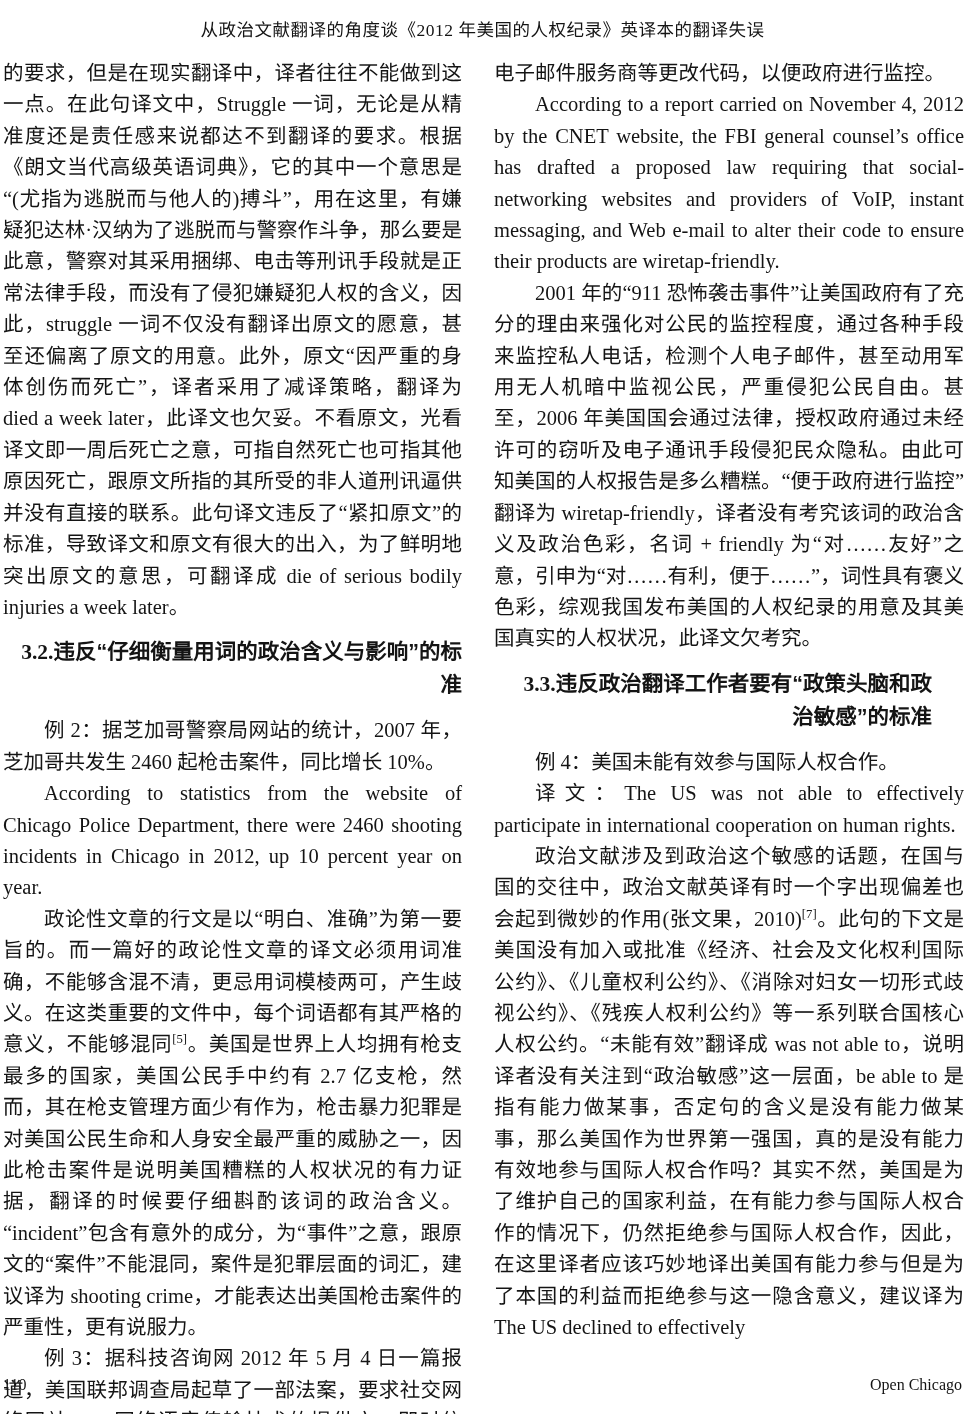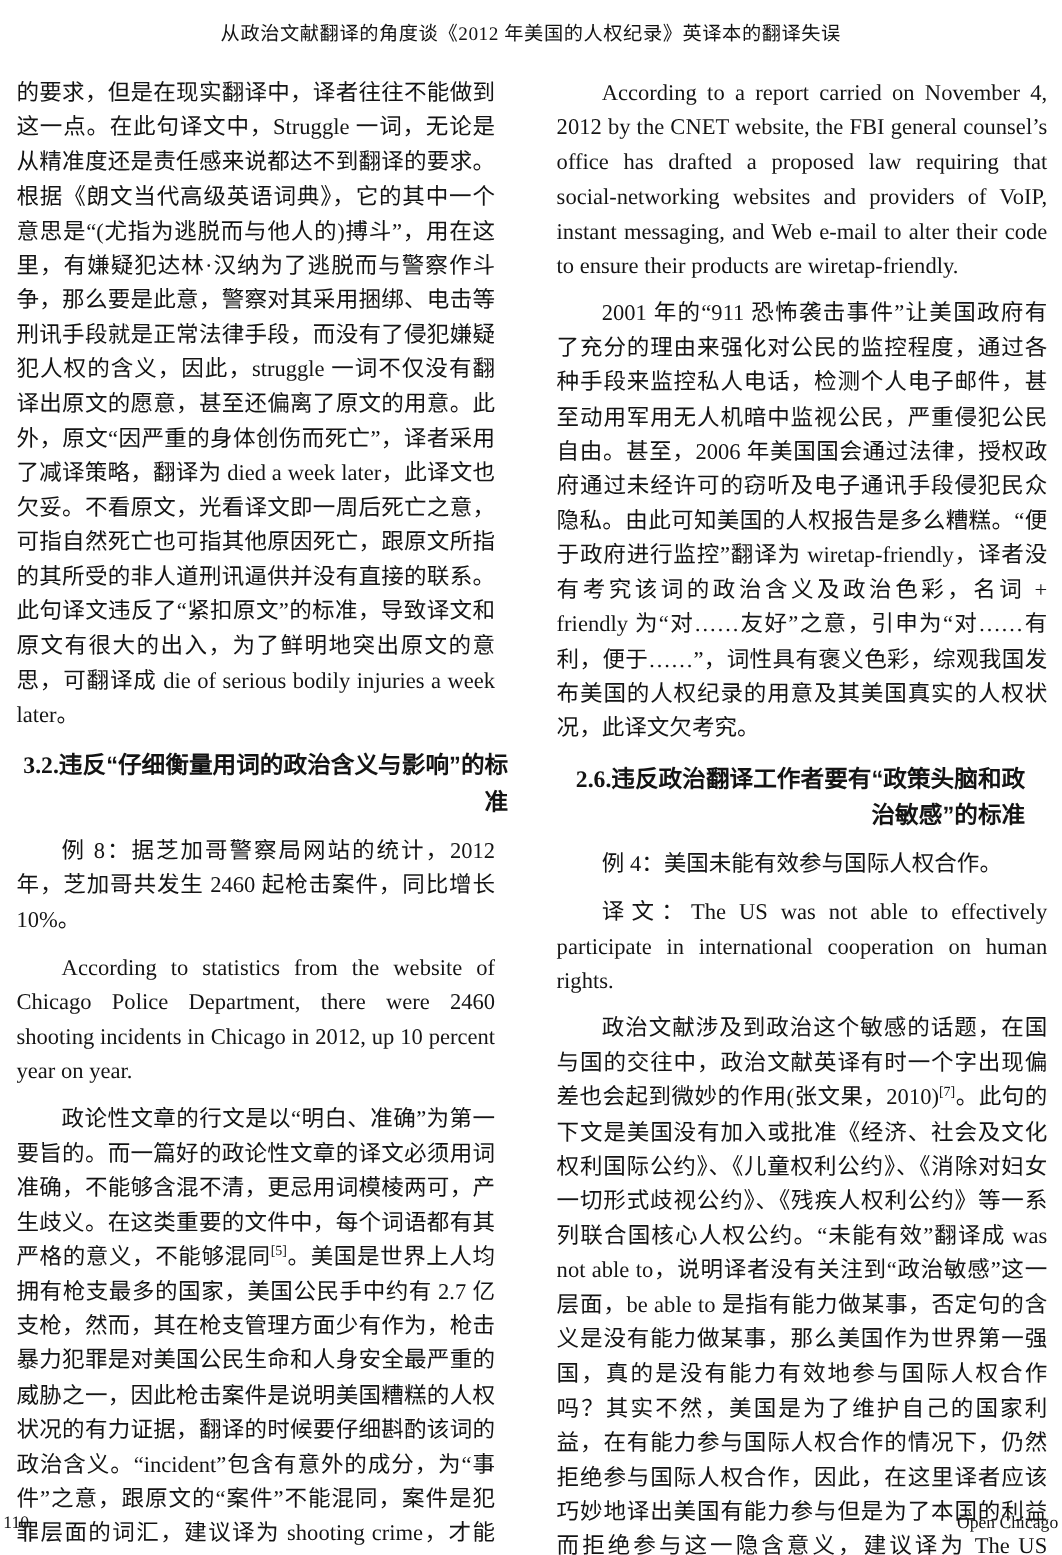--- a/index.html
+++ b/index.html
@@ -17,21 +17,21 @@
   .columns {
     position: absolute; top: 58px; left: 3px;
     display: flex; gap: 32px;
   }
   .col {
     font-size: 20.5px; line-height: 31.4px;
     text-align: justify;
   }
   .col-left  { width: 459px; }
   .col-right { width: 470px; }
-  p { margin: 12px; }
+  p { margin: 0; }
   p.indent { text-indent: 2em; }
   .heading {
     font-weight: bold; font-size: 21.5px; line-height: 33px;
     margin: 13px 0 13px 0;
     padding-left: 46px; text-indent: -46px;
     text-align: right;
     font-family: "Liberation Sans", "DejaVu Sans", sans-serif;
   }
   .heading .num {
     display: inline-block; width: 46px; text-indent: 0;
@@ -52,36 +52,37 @@
 
   <div class="header">从政治文献翻译的角度谈《2012 年美国的人权纪录》英译本的翻译失误</div>
 
   <div class="columns">
 
     <div class="col col-left">
       <p>的要求，但是在现实翻译中，译者往往不能做到这一点。在此句译文中，Struggle 一词，无论是从精准度还是责任感来说都达不到翻译的要求。根据《朗文当代高级英语词典》，它的其中一个意思是“(尤指为逃脱而与他人的)搏斗”，用在这里，有嫌疑犯达林·汉纳为了逃脱而与警察作斗争，那么要是此意，警察对其采用捆绑、电击等刑讯手段就是正常法律手段，而没有了侵犯嫌疑犯人权的含义，因此，struggle 一词不仅没有翻译出原文的愿意，甚至还偏离了原文的用意。此外，原文“因严重的身体创伤而死亡”，译者采用了减译策略，翻译为 died a week later，此译文也欠妥。不看原文，光看译文即一周后死亡之意，可指自然死亡也可指其他原因死亡，跟原文所指的其所受的非人道刑讯逼供并没有直接的联系。此句译文违反了“紧扣原文”的标准，导致译文和原文有很大的出入，为了鲜明地突出原文的意思，可翻译成 die of serious bodily injuries a week later。</p>
 
       <div class="heading"><span class="num">3.2.</span><span>违反“仔细衡量用词的政治含义与影响”的标准</span></div>
 
-      <p class="indent">例 8：据芝加哥警察局网站的统计，2012 年，芝加哥共发生 2460 起枪击案件，同比增长 10%。</p>
+      <p class="indent">例 2：据芝加哥警察局网站的统计，2007 年，芝加哥共发生 2460 起枪击案件，同比增长 10%。</p>
 
       <p class="indent">According to statistics from the website of Chicago Police Department, there were 2460 shooting incidents in Chicago in 2012, up 10 percent year on year.</p>
 
       <p class="indent"><span>政论性文章的行文是以“明白、准确”为第一要旨的。而一篇好的政论性文章的译文必须用词准确，不能够含混不清，更忌用词模棱两可，产生歧义。在这类重要的文件中，每个词语都有其严格的意义，不能够混同</span><sup>[5]</sup><span>。美国是世界上人均拥有枪支最多的国家，美国公民手中约有 2.7 亿支枪，然而，其在枪支管理方面少有作为，枪击暴力犯罪是对美国公民生命和人身安全最严重的威胁之一，因此枪击案件是说明美国糟糕的人权状况的有力证据，翻译的时候要仔细斟酌该词的政治含义。“incident”包含有意外的成分，为“事件”之意，跟原文的“案件”不能混同，案件是犯罪层面的词汇，建议译为 shooting crime，才能表达出美国枪击案件的严重性，更有说服力。</span></p>
 
       <p class="indent">例 3：据科技咨询网 2012 年 5 月 4 日一篇报道，美国联邦调查局起草了一部法案，要求社交网络网站、IP 网络语音传输技术的提供方、即时信息、网络</p>
     </div>
 
     <div class="col col-right">
+      <p>电子邮件服务商等更改代码，以便政府进行监控。</p>
 
       <p class="indent">According to a report carried on November 4, 2012 by the CNET website, the FBI general counsel’s office has drafted a proposed law requiring that social-networking websites and providers of VoIP, instant messaging, and Web e-mail to alter their code to ensure their products are wiretap-friendly.</p>
 
       <p class="indent">2001 年的“911 恐怖袭击事件”让美国政府有了充分的理由来强化对公民的监控程度，通过各种手段来监控私人电话，检测个人电子邮件，甚至动用军用无人机暗中监视公民，严重侵犯公民自由。甚至，2006 年美国国会通过法律，授权政府通过未经许可的窃听及电子通讯手段侵犯民众隐私。由此可知美国的人权报告是多么糟糕。“便于政府进行监控”翻译为 wiretap-friendly，译者没有考究该词的政治含义及政治色彩，名词 + friendly 为“对……友好”之意，引申为“对……有利，便于……”，词性具有褒义色彩，综观我国发布美国的人权纪录的用意及其美国真实的人权状况，此译文欠考究。</p>
 
-      <div class="heading heading-33"><span class="num">2.6.</span><span>违反政治翻译工作者要有“政策头脑和政治敏感”的标准</span></div>
+      <div class="heading heading-33"><span class="num">3.3.</span><span>违反政治翻译工作者要有“政策头脑和政治敏感”的标准</span></div>
 
       <p class="indent">例 4：美国未能有效参与国际人权合作。</p>
 
       <p class="indent">译文：The US was not able to effectively participate in international cooperation on human rights.</p>
 
       <p class="indent"><span>政治文献涉及到政治这个敏感的话题，在国与国的交往中，政治文献英译有时一个字出现偏差也会起到微妙的作用(张文果，2010)</span><sup>[7]</sup><span>。此句的下文是美国没有加入或批准《经济、社会及文化权利国际公约》、《儿童权利公约》、《消除对妇女一切形式歧视公约》、《残疾人权利公约》等一系列联合国核心人权公约。“未能有效”翻译成 was not able to，说明译者没有关注到“政治敏感”这一层面，be able to 是指有能力做某事，否定句的含义是没有能力做某事，那么美国作为世界第一强国，真的是没有能力有效地参与国际人权合作吗？其实不然，美国是为了维护自己的国家利益，在有能力参与国际人权合作的情况下，仍然拒绝参与国际人权合作，因此，在这里译者应该巧妙地译出美国有能力参与但是为了本国的利益而拒绝参与这一隐含意义，建议译为 The US declined to effectively</span></p>
     </div>
 
   </div>
 

